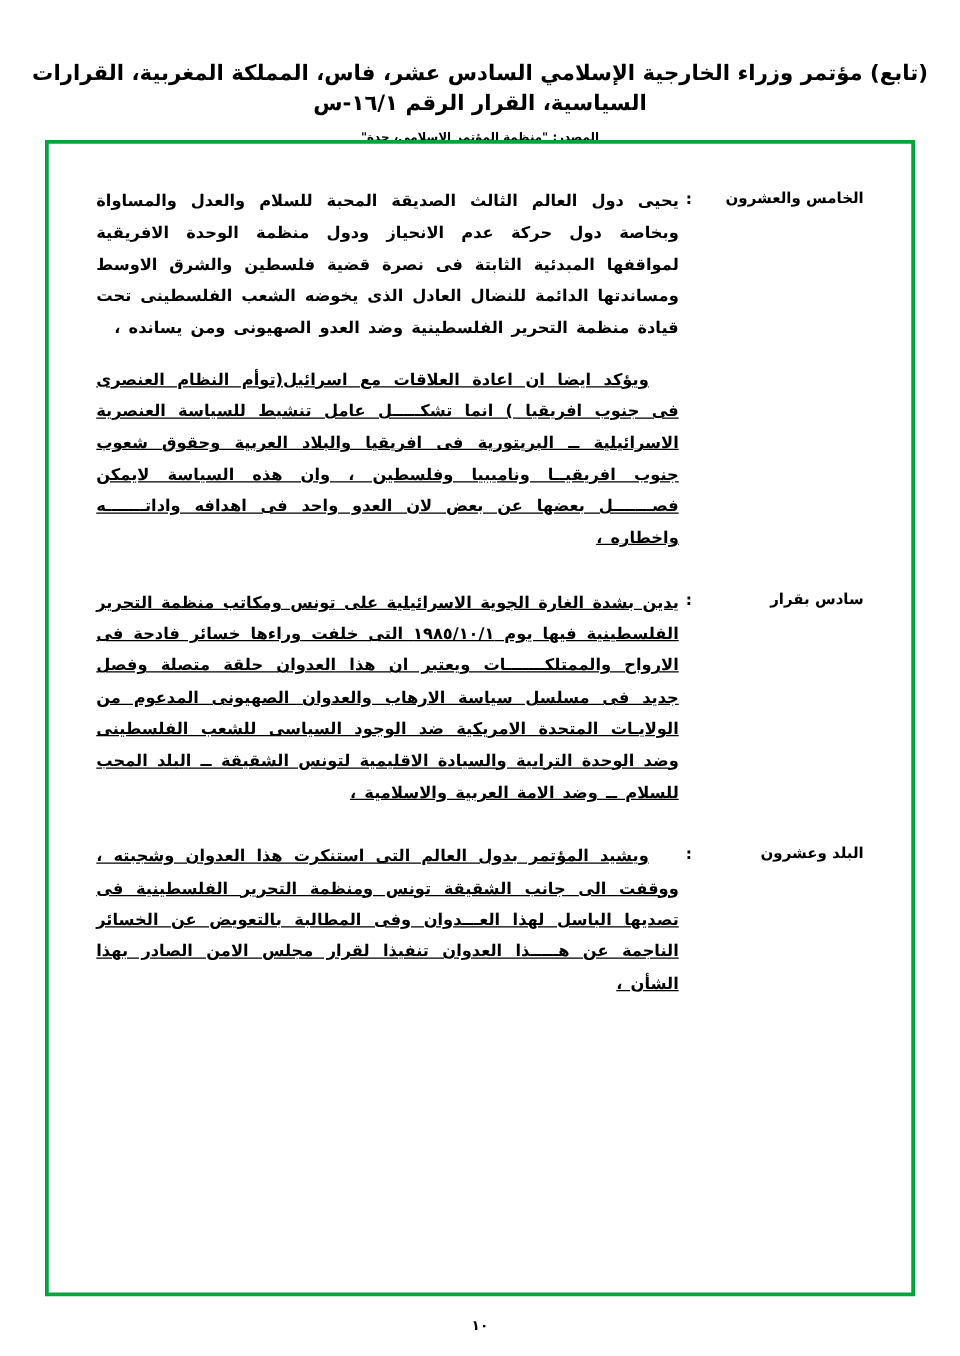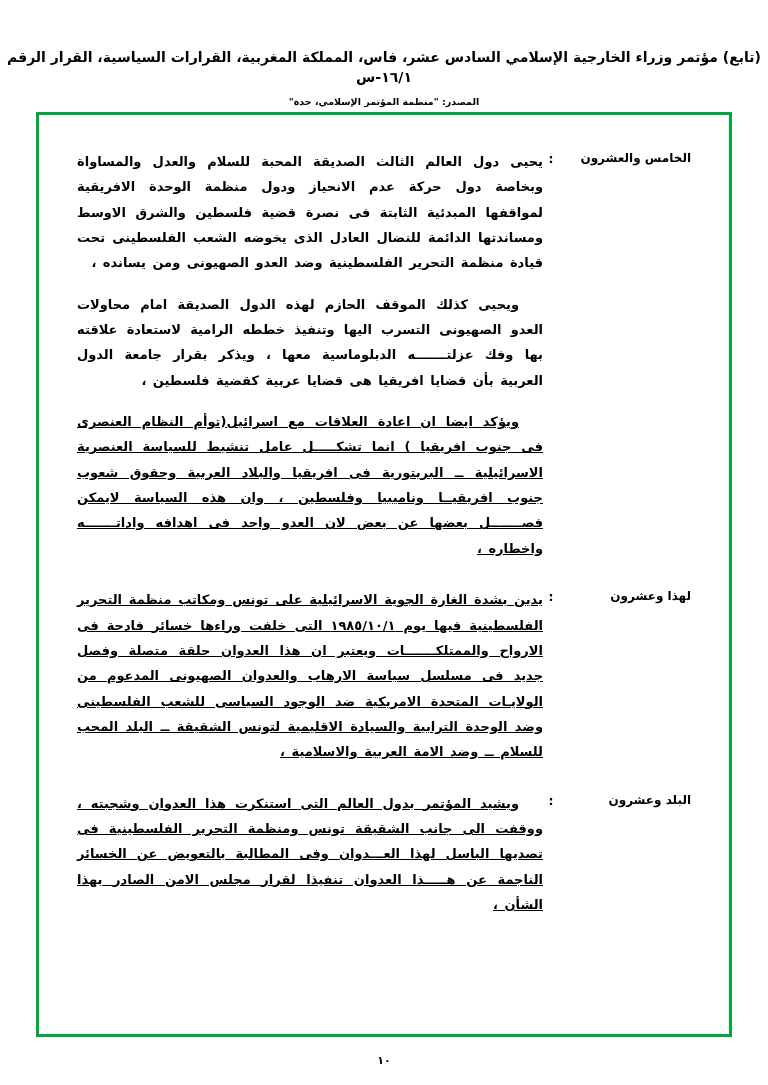--- a/index.html
+++ b/index.html
@@ -20,21 +20,21 @@
     height: 1085px;
     position: relative;
     box-sizing: border-box;
     padding: 0;
   }
   .header {
     text-align: center;
     padding-top: 48px;
   }
   .header-title {
-    font-size: 14px;
+    font-size: 17px;
     font-weight: bold;
     letter-spacing: 0px;
     line-height: 1.4;
     direction: rtl;
   }
   .header-source {
     font-size: 9.5px;
     font-weight: bold;
     margin-top: 9px;
     direction: rtl;
@@ -118,27 +118,26 @@
   </div>
 
   <div class="frame" style="border-color: rgb(0, 166, 60);">
     <div class="frame-inner">
 
       <div class="clause">
         <div class="clause-label">الخامس والعشرون</div>
         <div class="clause-colon">:</div>
         <div class="clause-body">
           <p class="para">يحيى دول العالم الثالث الصديقة المحبة للسلام والعدل والمساواة وبخاصة دول حركة عدم الانحياز ودول منظمة الوحدة الافريقية لمواقفها المبدئية الثابتة فى نصرة قضية فلسطين والشرق الاوسط ومساندتها الدائمة للنضال العادل الذى يخوضه الشعب الفلسطينى تحت قيادة منظمة التحرير الفلسطينية وضد العدو الصهيونى ومن يسانده ،</p>
-          <p class="para indent">ويحيى كذلك الموقف الحازم لهذه الدول الصديقة امام محاولات العدو الصهيونى التسرب اليها وتنفيذ خططه الرامية لاستعادة علاقته بها وفك عزلتـــــــه الدبلوماسية معها ، ويذكر بقرار جامعة الدول العربية بأن قضايا افريقيا هى قضايا عربية كقضية فلسطين ،</p>
           <p class="para indent">ويؤكد ايضا ان اعادة العلاقات مع اسرائيل(توأم النظام العنصرى فى جنوب افريقيا ) انما تشكـــــل عامل تنشيط للسياسة العنصرية الاسرائيلية ــ البريتورية فى افريقيا والبلاد العربية وحقوق شعوب جنوب افريقيــا وناميبيا وفلسطين ، وان هذه السياسة لايمكن فصـــــــل بعضها عن بعض لان العدو واحد فى اهدافه واداتـــــــه واخطاره ،</p>
         </div>
       </div>
 
       <div class="clause">
-        <div class="clause-label">لهذا وعشرون</div>
+        <div class="clause-label">سادس بقرار</div>
         <div class="clause-colon">:</div>
         <div class="clause-body">
           <p class="para">يدين بشدة الغارة الجوية الاسرائيلية على تونس ومكاتب منظمة التحرير الفلسطينية فيها يوم ١٩٨٥/١٠/١ التى خلفت وراءها خسائر فادحة فى الارواح والممتلكـــــــات ويعتبر ان هذا العدوان حلقة متصلة وفصل جديد فى مسلسل سياسة الارهاب والعدوان الصهيونى المدعوم من الولايـات المتحدة الامريكية ضد الوجود السياسى للشعب الفلسطينى وضد الوحدة الترابية والسيادة الاقليمية لتونس الشقيقة ــ البلد المحب للسلام ــ وضد الامة العربية والاسلامية ،</p>
         </div>
       </div>
 
       <div class="clause">
         <div class="clause-label">البلد وعشرون</div>
         <div class="clause-colon">:</div>
         <div class="clause-body">

